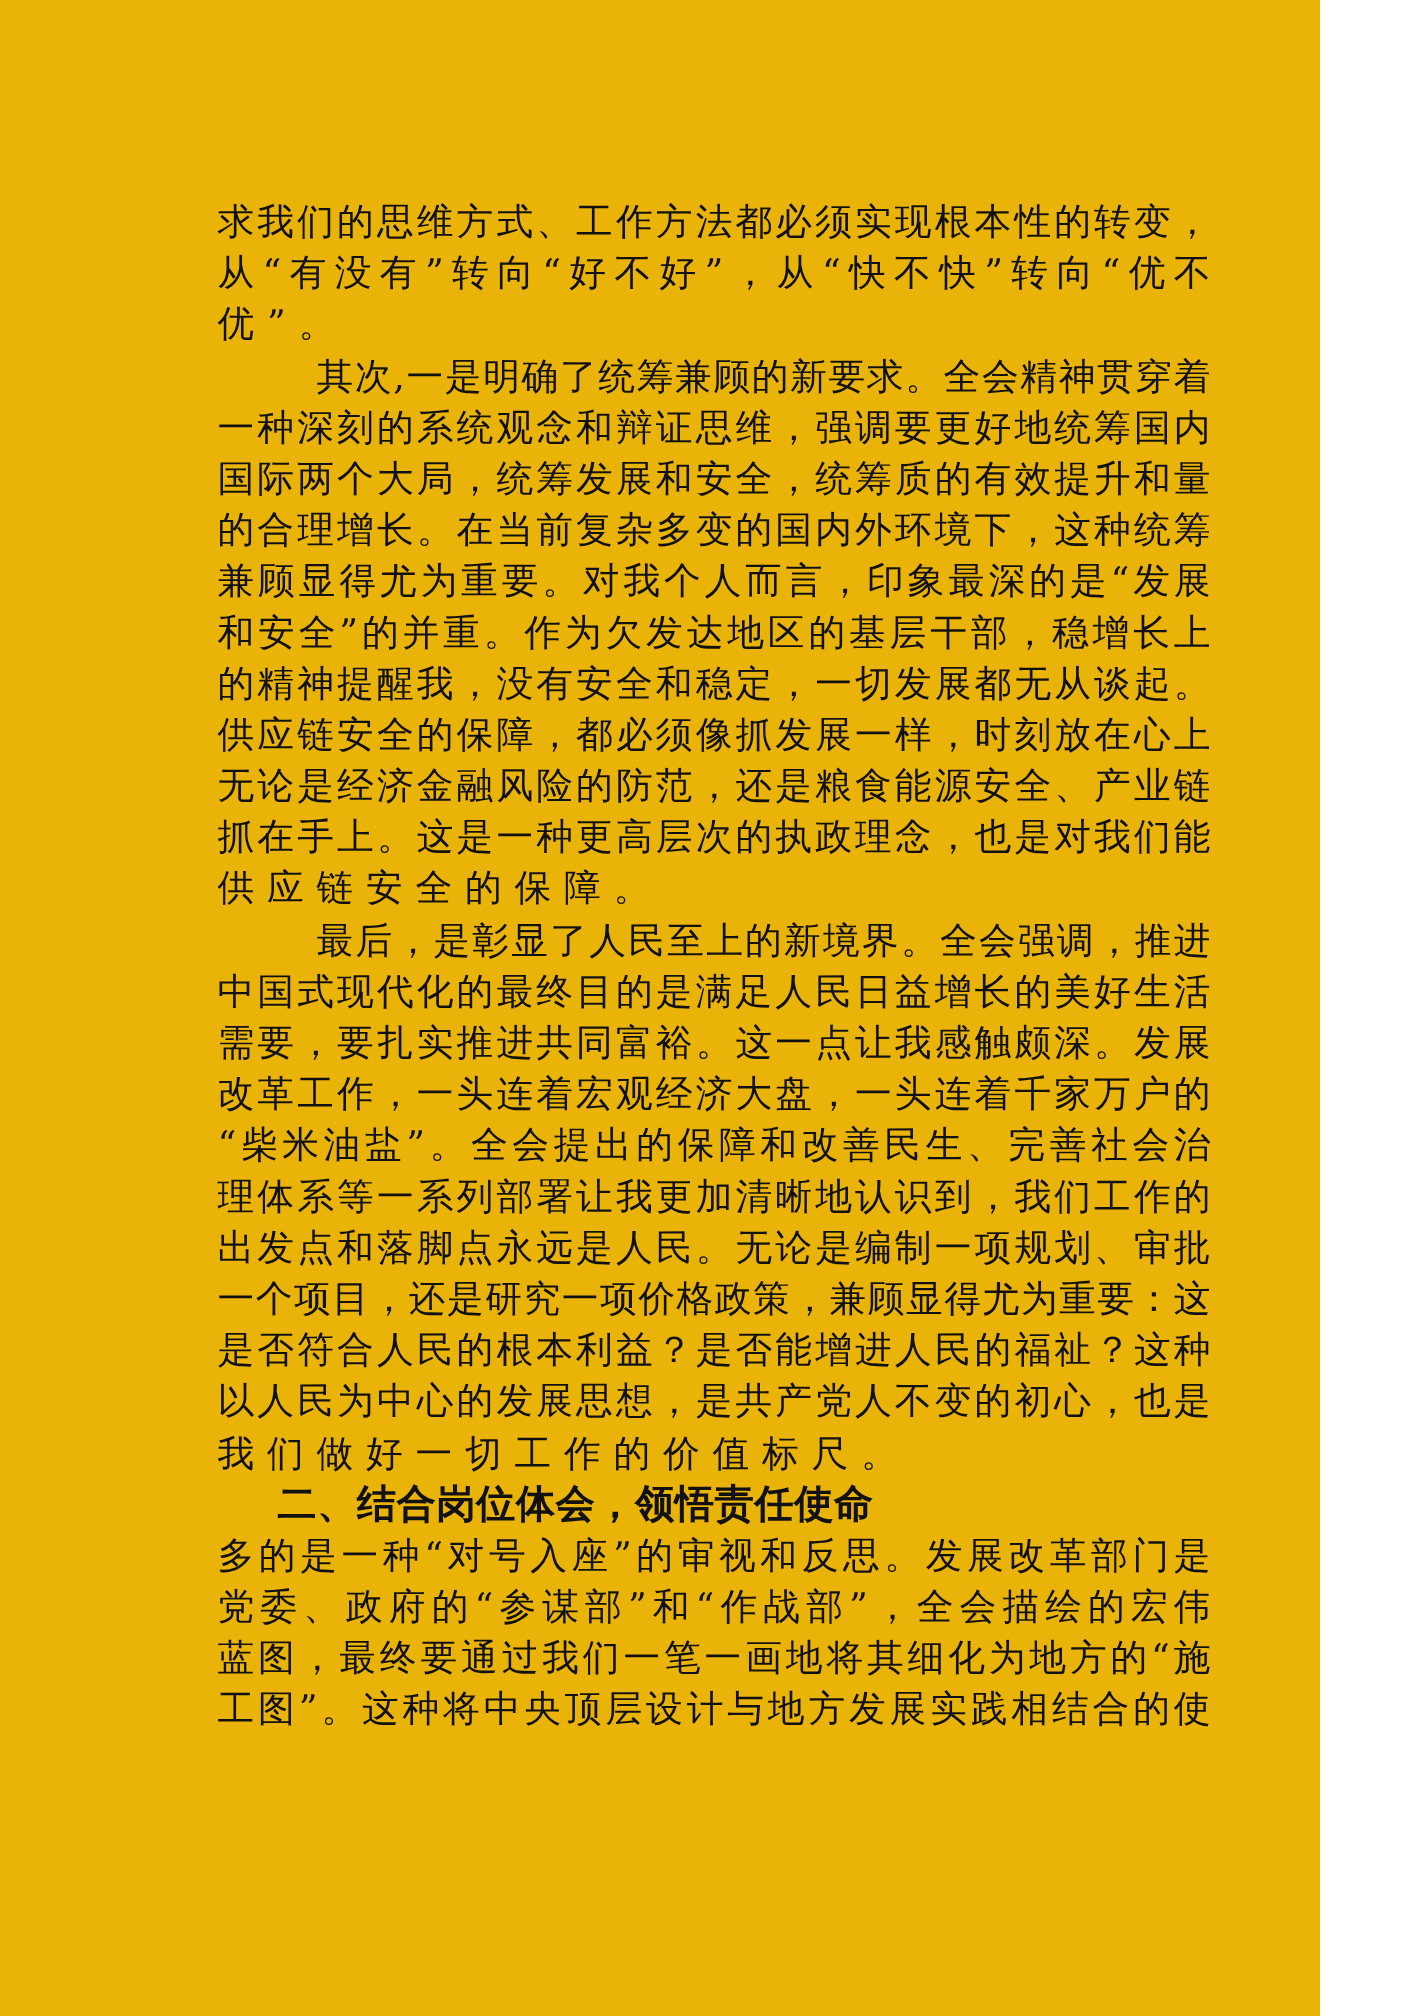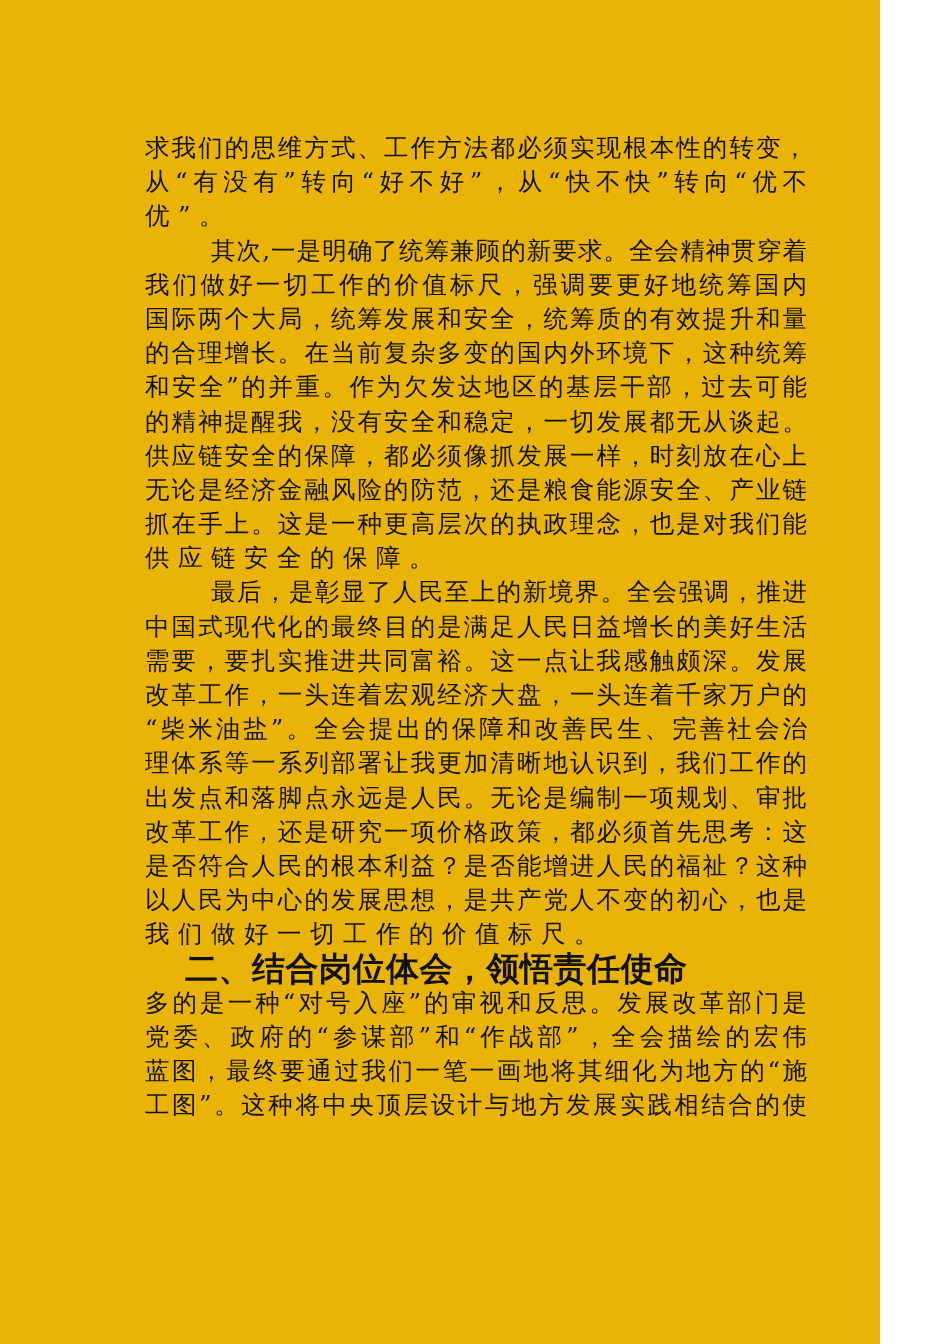--- a/index.html
+++ b/index.html
@@ -44,49 +44,50 @@
   }
   .line.indent {
     padding-left: 66px;
   }
   .line.heading {
     font-family: "DejaVu Sans", "Liberation Sans", sans-serif;
     font-weight: bold;
     text-align-last: left;
     padding-left: 40px;
     letter-spacing: 0.5px;
-    font-size: 33px;
+    font-size: 26px;
   }
 </style>
 </head>
 <body>
 
 <div class="page">
   <div class="content">
     <div class="line">求我们的思维方式、工作方法都必须实现根本性的转变，</div>
     <div class="line">从“有没有”转向“好不好”，从“快不快”转向“优不</div>
     <div class="line last">优”。</div>
     <div class="line indent">其次,一是明确了统筹兼顾的新要求。全会精神贯穿着</div>
-    <div class="line">我们做好一切工作的价值标尺，强调要更好地统筹国内</div>
+    <div class="line">一种深刻的系统观念和辩证思维，强调要更好地统筹国内</div>
     <div class="line">国际两个大局，统筹发展和安全，统筹质的有效提升和量</div>
     <div class="line">的合理增长。在当前复杂多变的国内外环境下，这种统筹</div>
-    <div class="line">和安全”的并重。作为欠发达地区的基层干部，过去可能</div>
+    <div class="line">兼顾显得尤为重要。对我个人而言，印象最深的是“发展</div>
+    <div class="line">和安全”的并重。作为欠发达地区的基层干部，稳增长上</div>
     <div class="line">的精神提醒我，没有安全和稳定，一切发展都无从谈起。</div>
     <div class="line">供应链安全的保障，都必须像抓发展一样，时刻放在心上</div>
     <div class="line">无论是经济金融风险的防范，还是粮食能源安全、产业链</div>
     <div class="line">抓在手上。这是一种更高层次的执政理念，也是对我们能</div>
     <div class="line last">供应链安全的保障。</div>
     <div class="line indent">最后，是彰显了人民至上的新境界。全会强调，推进</div>
     <div class="line">中国式现代化的最终目的是满足人民日益增长的美好生活</div>
     <div class="line">需要，要扎实推进共同富裕。这一点让我感触颇深。发展</div>
     <div class="line">改革工作，一头连着宏观经济大盘，一头连着千家万户的</div>
     <div class="line">“柴米油盐”。全会提出的保障和改善民生、完善社会治</div>
     <div class="line">理体系等一系列部署让我更加清晰地认识到，我们工作的</div>
     <div class="line">出发点和落脚点永远是人民。无论是编制一项规划、审批</div>
-    <div class="line">改革工作，还是研究一项价格政策，都必须首先思考：这</div>
+    <div class="line">一个项目，还是研究一项价格政策，兼顾显得尤为重要：这</div>
     <div class="line">是否符合人民的根本利益？是否能增进人民的福祉？这种</div>
     <div class="line">以人民为中心的发展思想，是共产党人不变的初心，也是</div>
     <div class="line last">我们做好一切工作的价值标尺。</div>
     <div class="line heading">二、结合岗位体会，领悟责任使命</div>
     <div class="line">多的是一种“对号入座”的审视和反思。发展改革部门是</div>
     <div class="line">党委、政府的“参谋部”和“作战部”，全会描绘的宏伟</div>
     <div class="line">蓝图，最终要通过我们一笔一画地将其细化为地方的“施</div>
     <div class="line">工图”。这种将中央顶层设计与地方发展实践相结合的使</div>
   </div>
 </div>

